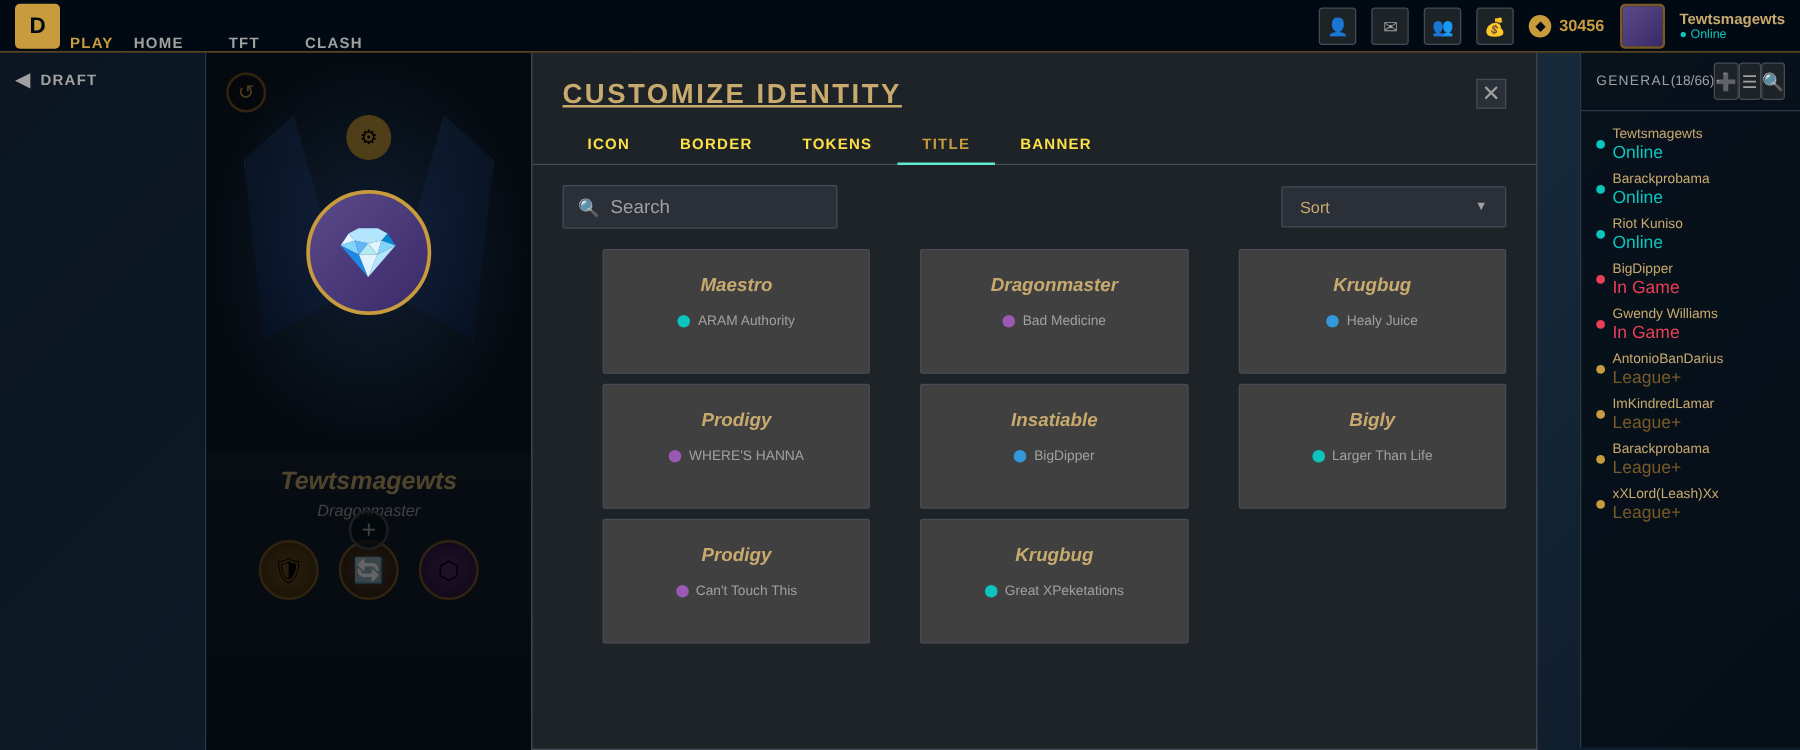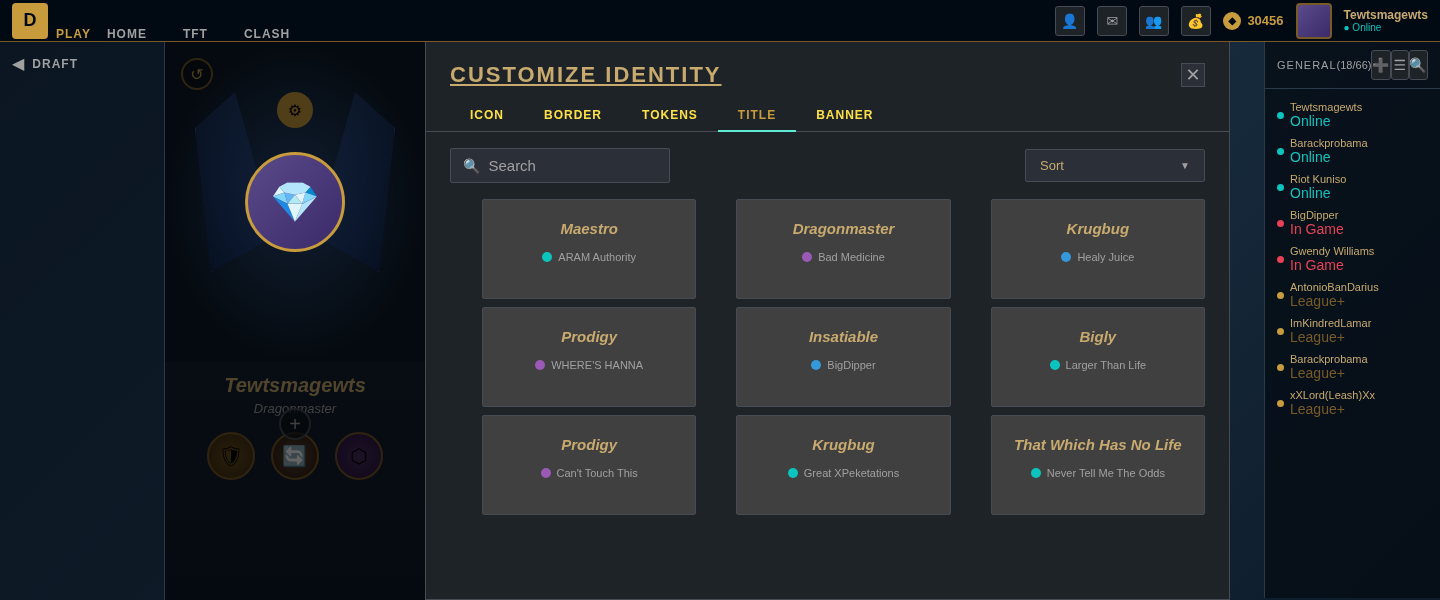--- a/index.html
+++ b/index.html
@@ -707,27 +707,20 @@
         <span class="source-text">Can't Touch This</span>
       </div>
     </div>
     <div class="title-card">
       <div class="title-name">Krugbug</div>
       <div class="title-source">
         <div class="source-dot dot-green"></div>
         <span class="source-text">Great XPeketations</span>
       </div>
     </div>
-    <div class="title-card">
-      <div class="title-name">That Which Has No Life</div>
-      <div class="title-source">
-        <div class="source-dot dot-green"></div>
-        <span class="source-text">Never Tell Me The Odds</span>
-      </div>
-    </div>
   </div>
 </div>
 
 <div class="right-panel">
   <div class="right-panel-header">
     <div class="friends-label">GENERAL</div>
     <div class="friends-count">(18/66)</div>
     <div class="nav-icon-btn">➕</div>
     <div class="nav-icon-btn">☰</div>
     <div class="nav-icon-btn">🔍</div>

